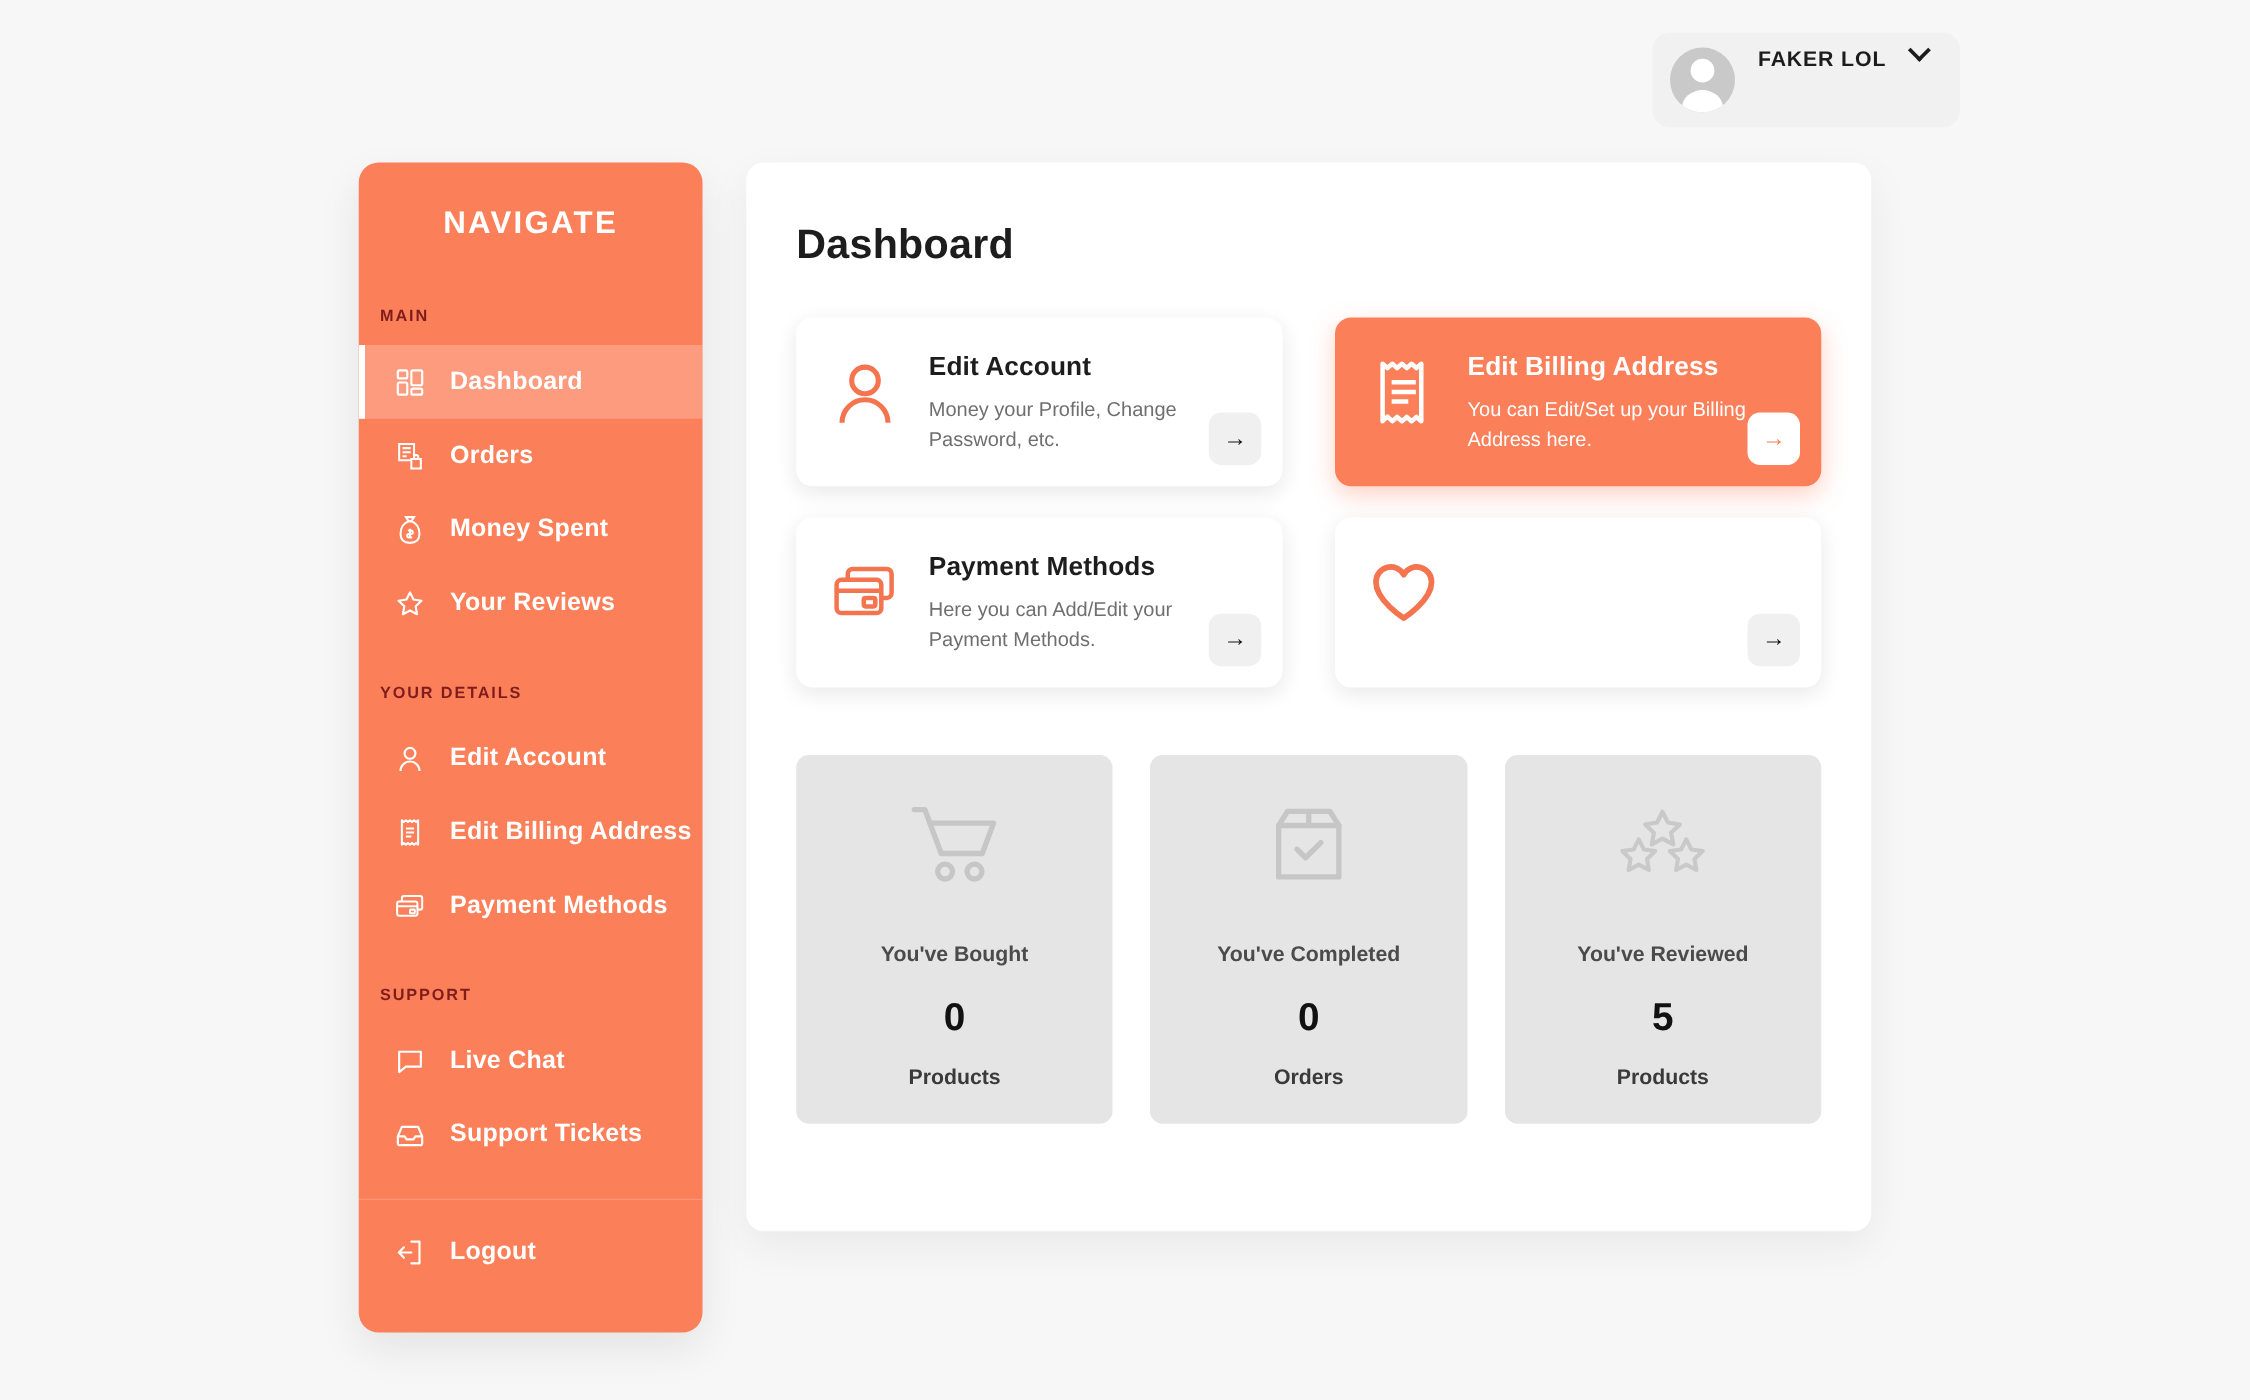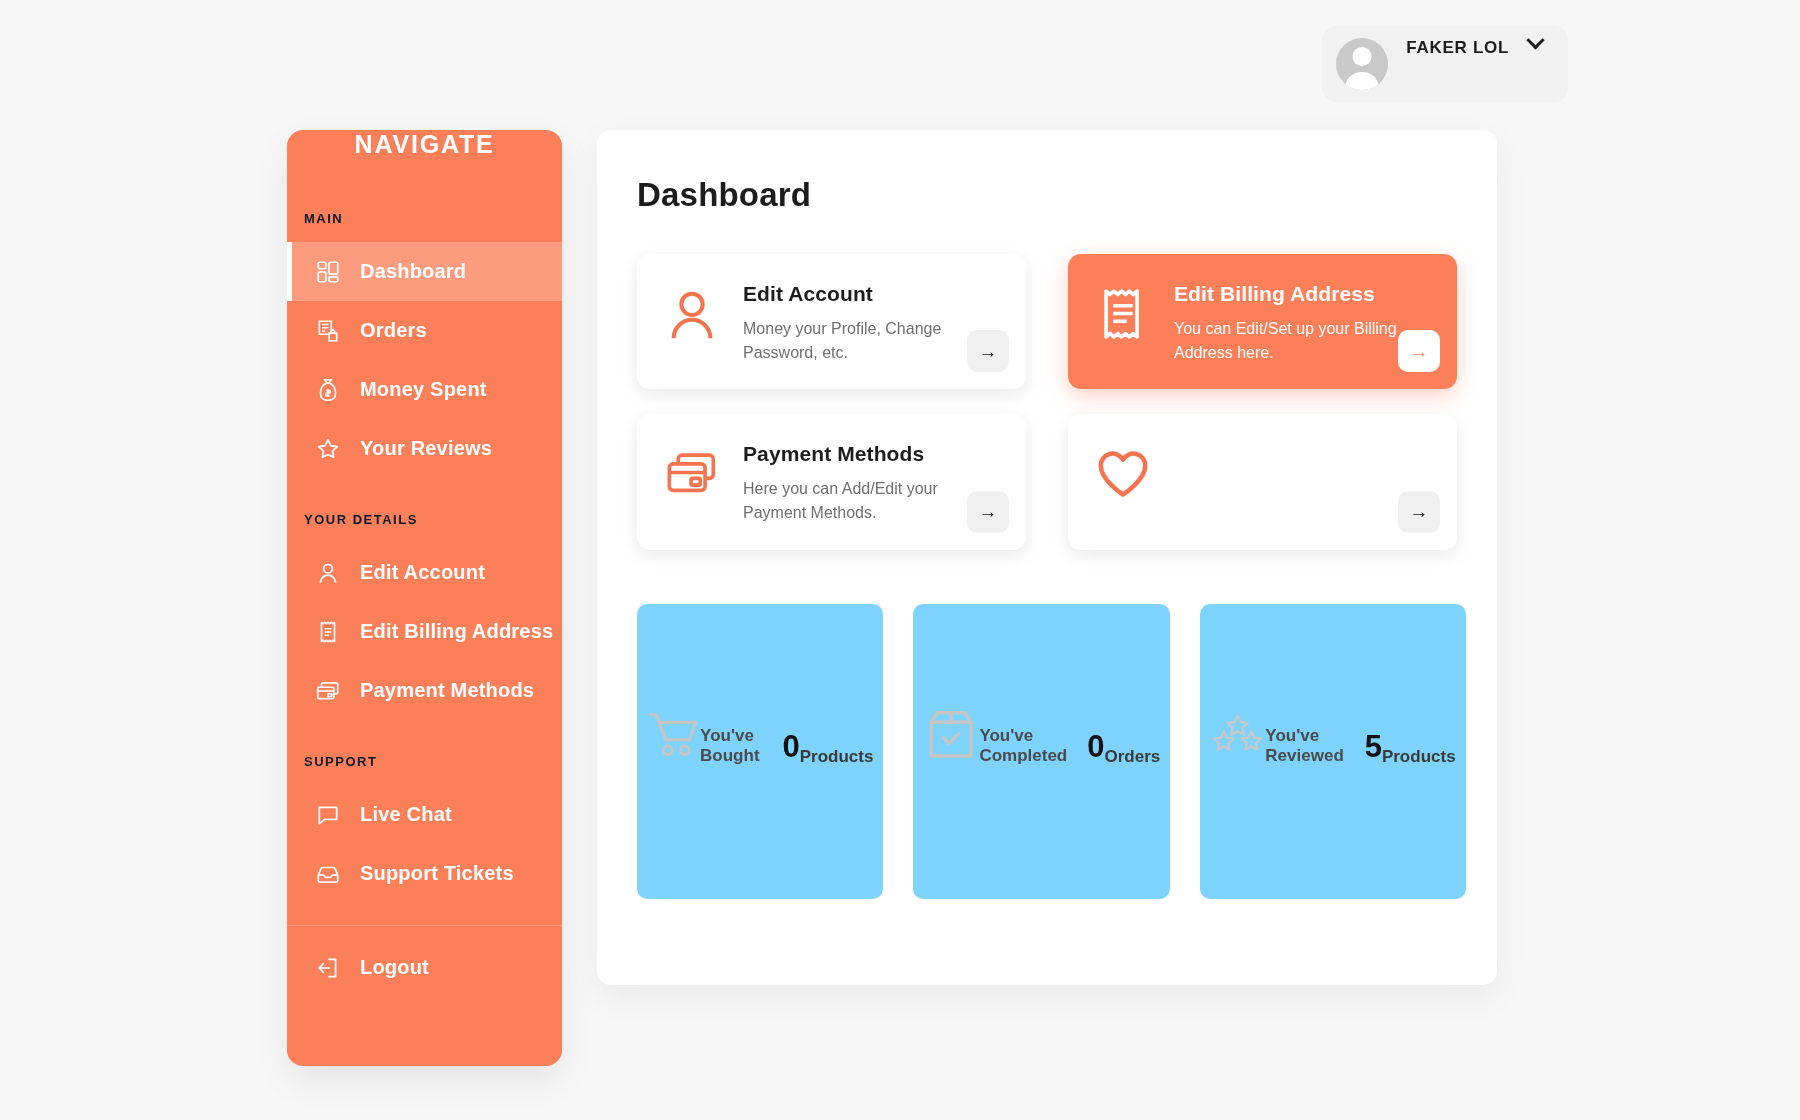--- a/index.html
+++ b/index.html
@@ -46,30 +46,31 @@
     transform: rotate(45deg) translate(-3px,-3px);
   }
 
   
   .sidebar {
     position: absolute; left: 287px; top: 130px;
     width: 275px; height: 936px;
     background: #fb7f59;
     border-radius: 16px;
     box-shadow: 0 14px 34px rgba(0,0,0,.08);
+    padding-top: 34px;
     color: #fff;
     overflow: hidden;
   }
   .nav-title {
     text-align: center; font-size: 25px; font-weight: 800;
     letter-spacing: 1.8px; margin-bottom: 52px;
   }
   .nav-group-label {
     font-size: 13px; font-weight: 800; letter-spacing: 1.5px;
-    color: #0f172a; padding-left: 17px; margin-bottom: 16px;
+    color: #7f1d1d; padding-left: 17px; margin-bottom: 16px;
   }
   .nav-item {
     position: relative;
     display: flex; align-items: center; gap: 19px;
     height: 59px; padding-left: 28px;
     font-size: 20px; font-weight: 600; color: #fff;
     letter-spacing: .2px;
   }
   .nav-item.active { background: rgba(255,255,255,.22); }
   .nav-item.active::before {
@@ -126,23 +127,23 @@
     display: flex; align-items: center; justify-content: center;
     font-size: 19px; color: #111; line-height: 1;
   }
   .info-card.accent .go-btn { background: #fff; color: #fb7f59; }
 
   
   .stat-grid {
     display: grid; grid-template-columns: repeat(3, 1fr); gap: 30px;
   }
   .stat-box {
-    background: #7dd3fc; border-radius: 10px;
+    background: #e5e5e5; border-radius: 10px;
     height: 295px; padding: 38px 10px 26px;
-    display: flex; align-items: center;
+    display: flex; flex-direction: column; align-items: center;
   }
   .stat-icon { width: 76px; height: 68px; margin-bottom: 44px; }
   .stat-label {
     font-size: 17px; font-weight: 600; color: #4b4b4b; margin-bottom: 22px;
   }
   .stat-value {
     font-size: 31px; font-weight: 800; color: #111; margin-bottom: 20px;
   }
   .stat-unit { font-size: 17px; font-weight: 600; color: #3a3a3a; text-align: center; }
 </style>

